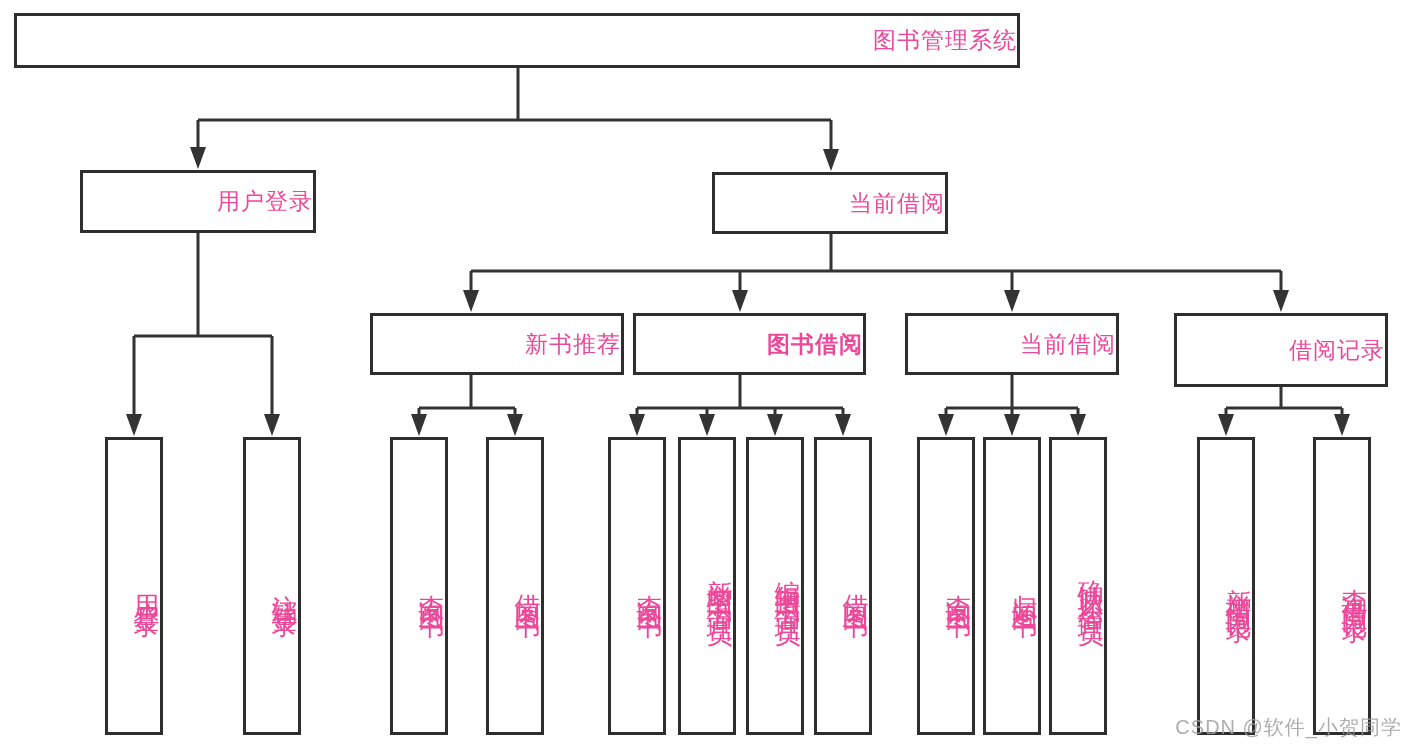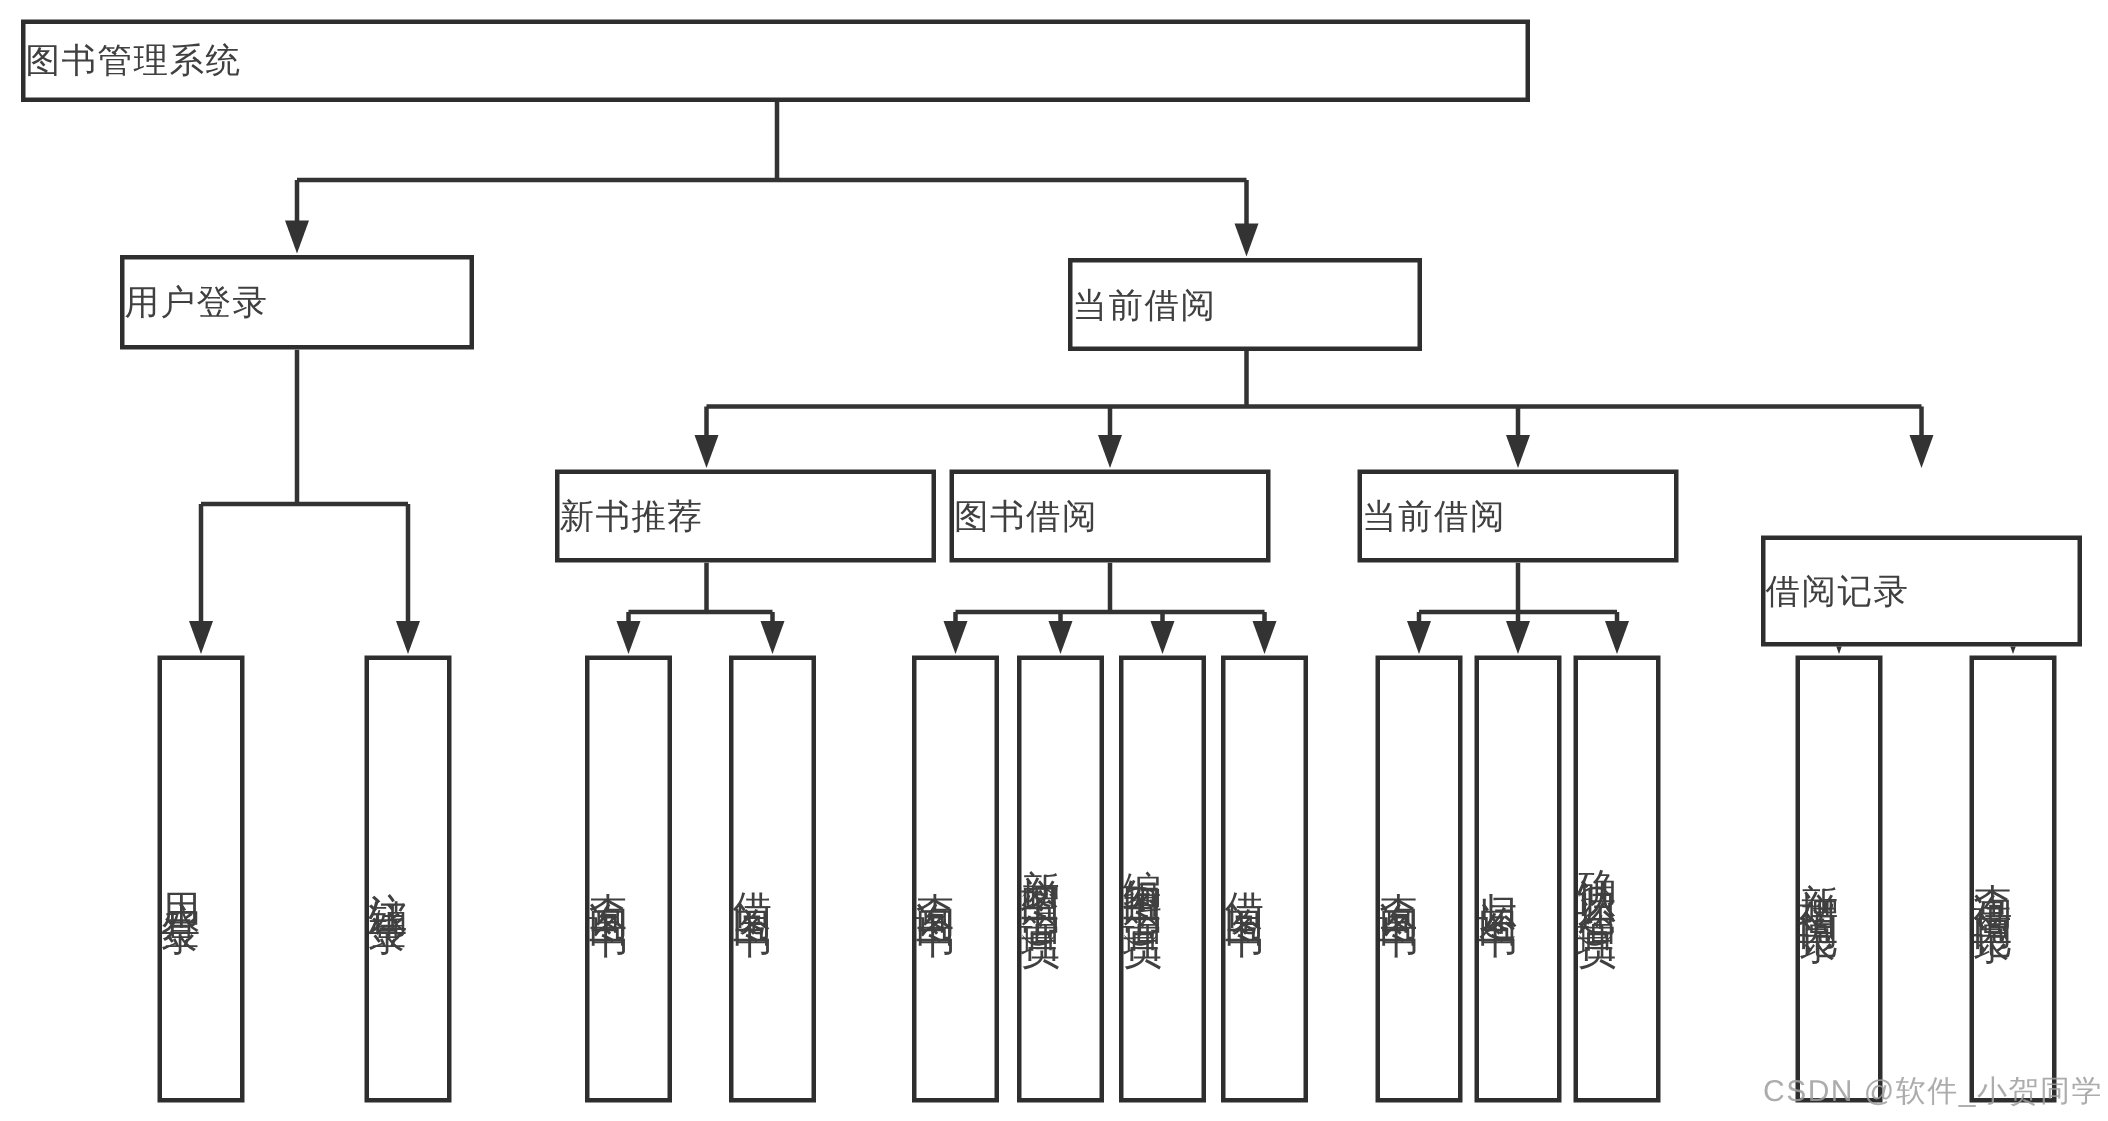--- a/index.html
+++ b/index.html
@@ -16,22 +16,22 @@
     left: 0; top: 0;
     z-index: 0;
   }
   .node {
     position: absolute;
     box-sizing: border-box;
     border: 3px solid #2e2e2e;
     background: #ffffff;
     display: flex;
     align-items: center;
-    justify-content: flex-start;
-    color: #404040;
+    justify-content: flex-end;
+    color: #ec4899;
     z-index: 1;
   }
   .hbox { font-size: 23px; letter-spacing: 1px; }
   .vbox {
     width: 58px;
     height: 298px;
     top: 437px;
     font-size: 26px;
   }
   .vbox .vtext {
@@ -93,27 +93,27 @@
   <div class="node hbox" style="left:80px; top:170px; width:236px; height:63px;">
     <span>用户登录</span>
   </div>
   <div class="node hbox" style="left:712px; top:172px; width:236px; height:62px;">
     <span>当前借阅</span>
   </div>
 
   <div class="node hbox" style="left:370px; top:313px; width:254px; height:62px;">
     <span>新书推荐</span>
   </div>
-  <div class="node hbox" style="left:633px; top:313px; width:214px; height:62px;">
+  <div class="node hbox" style="left:633px; top:313px; width:233px; height:62px;font-weight:bold;">
     <span>图书借阅</span>
   </div>
   <div class="node hbox" style="left:905px; top:313px; width:214px; height:62px;font-family:Liberation Mono, monospace;">
     <span>当前借阅</span>
   </div>
-  <div class="node hbox" style="left:1174px; top:313px; width:214px; height:74px;margin-top:44px;">
+  <div class="node hbox" style="left:1174px; top:313px; width:214px; height:74px;">
     <span>借阅记录</span>
   </div>
 
   <div class="node vbox" style="left:105px;">
     <span class="vtext">用户登录</span>
   </div>
   <div class="node vbox" style="left:243px;">
     <span class="vtext">注销登录</span>
   </div>
   <div class="node vbox" style="left:390px;">

